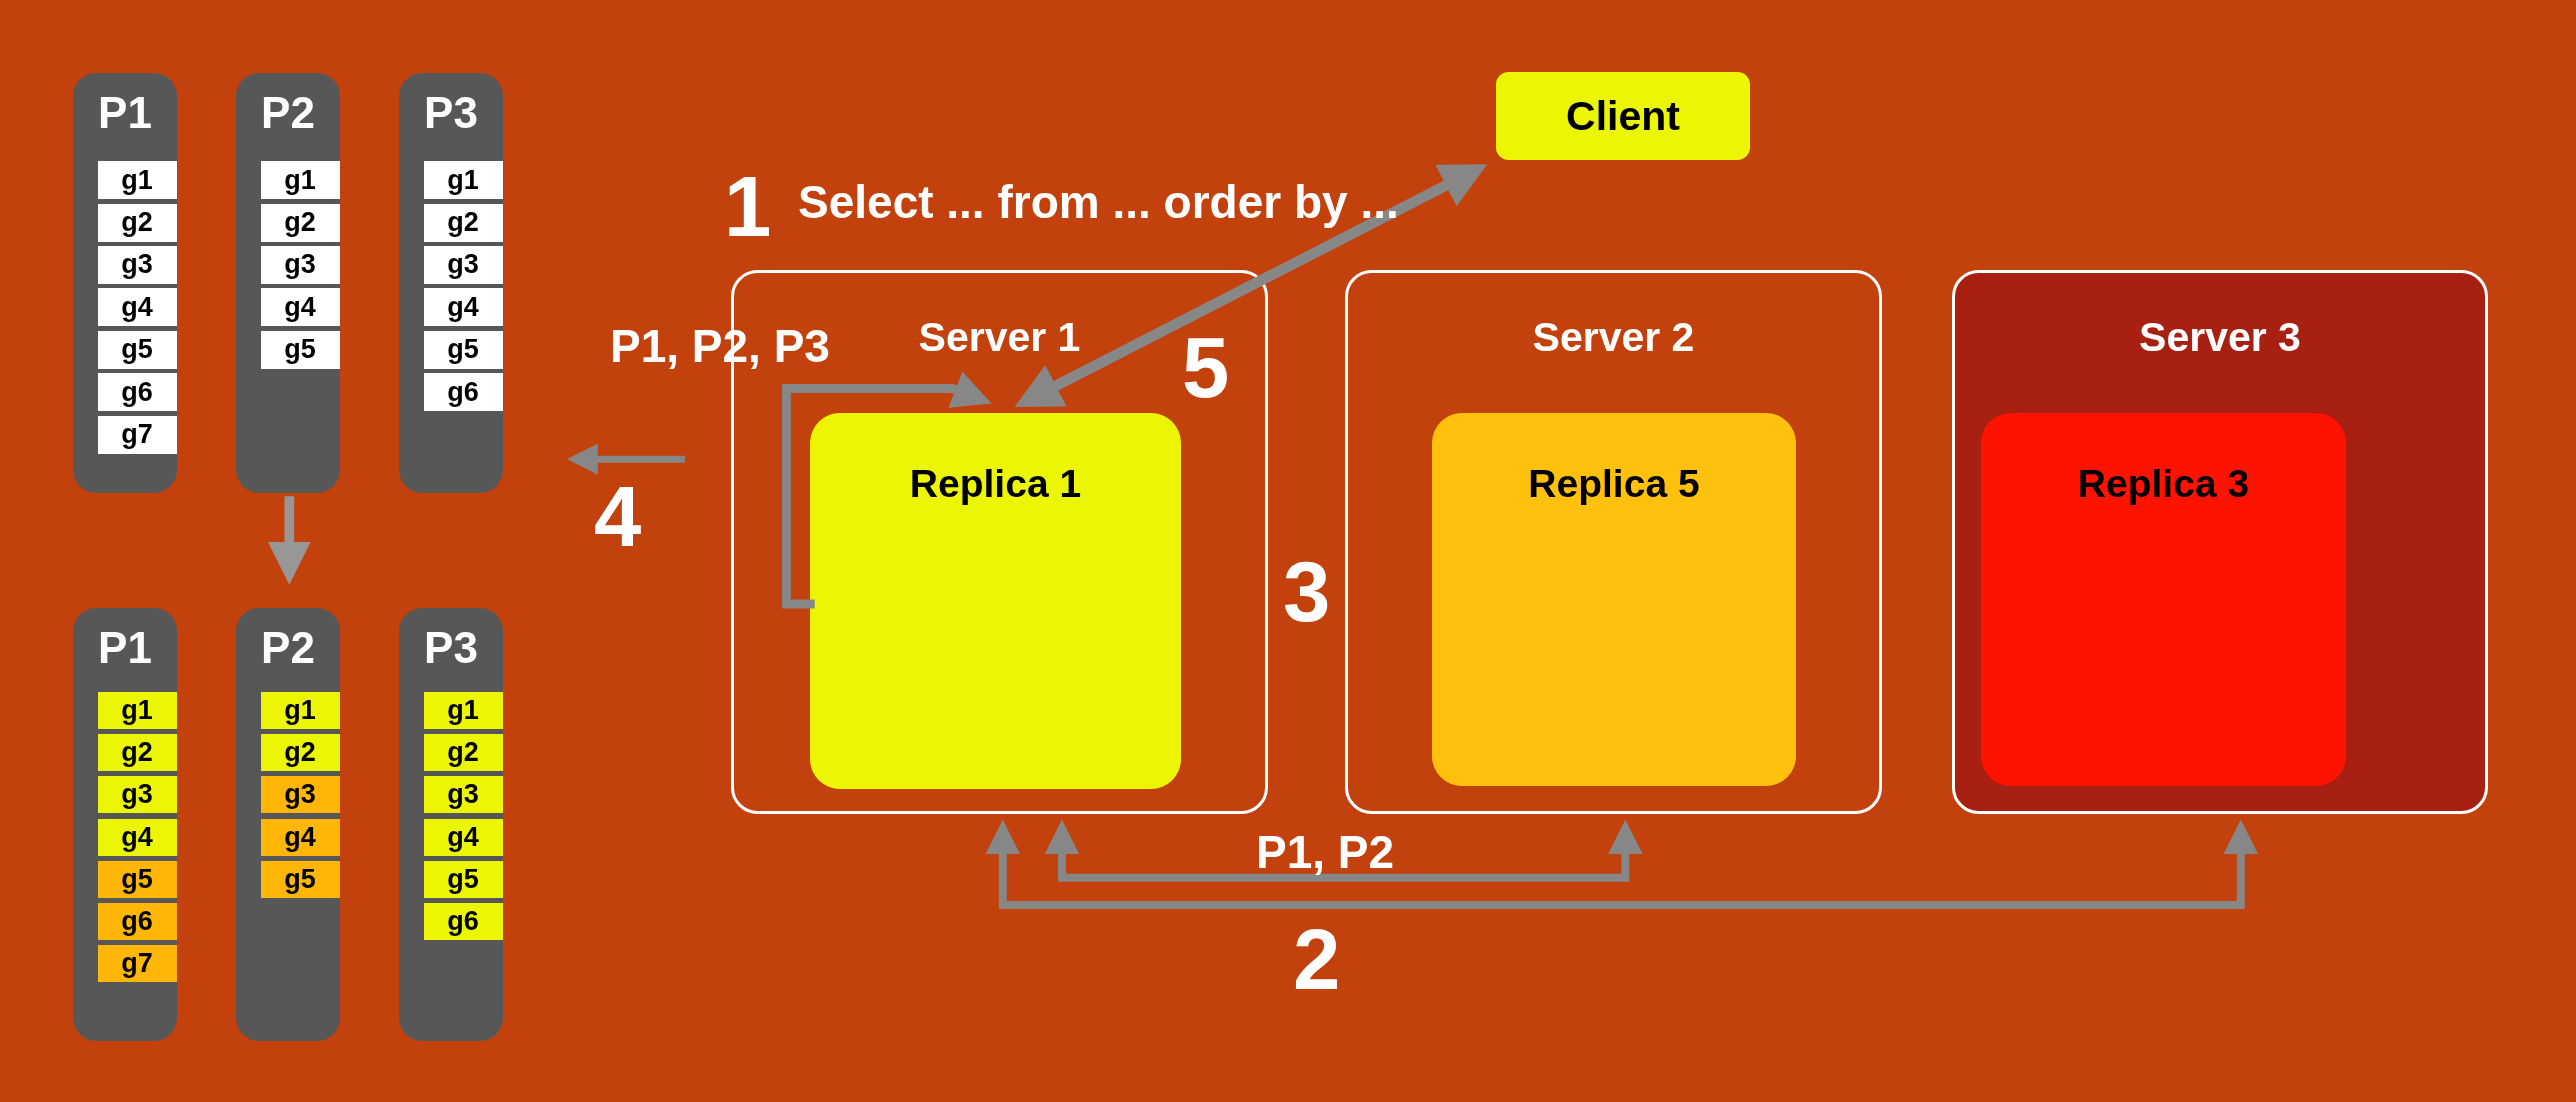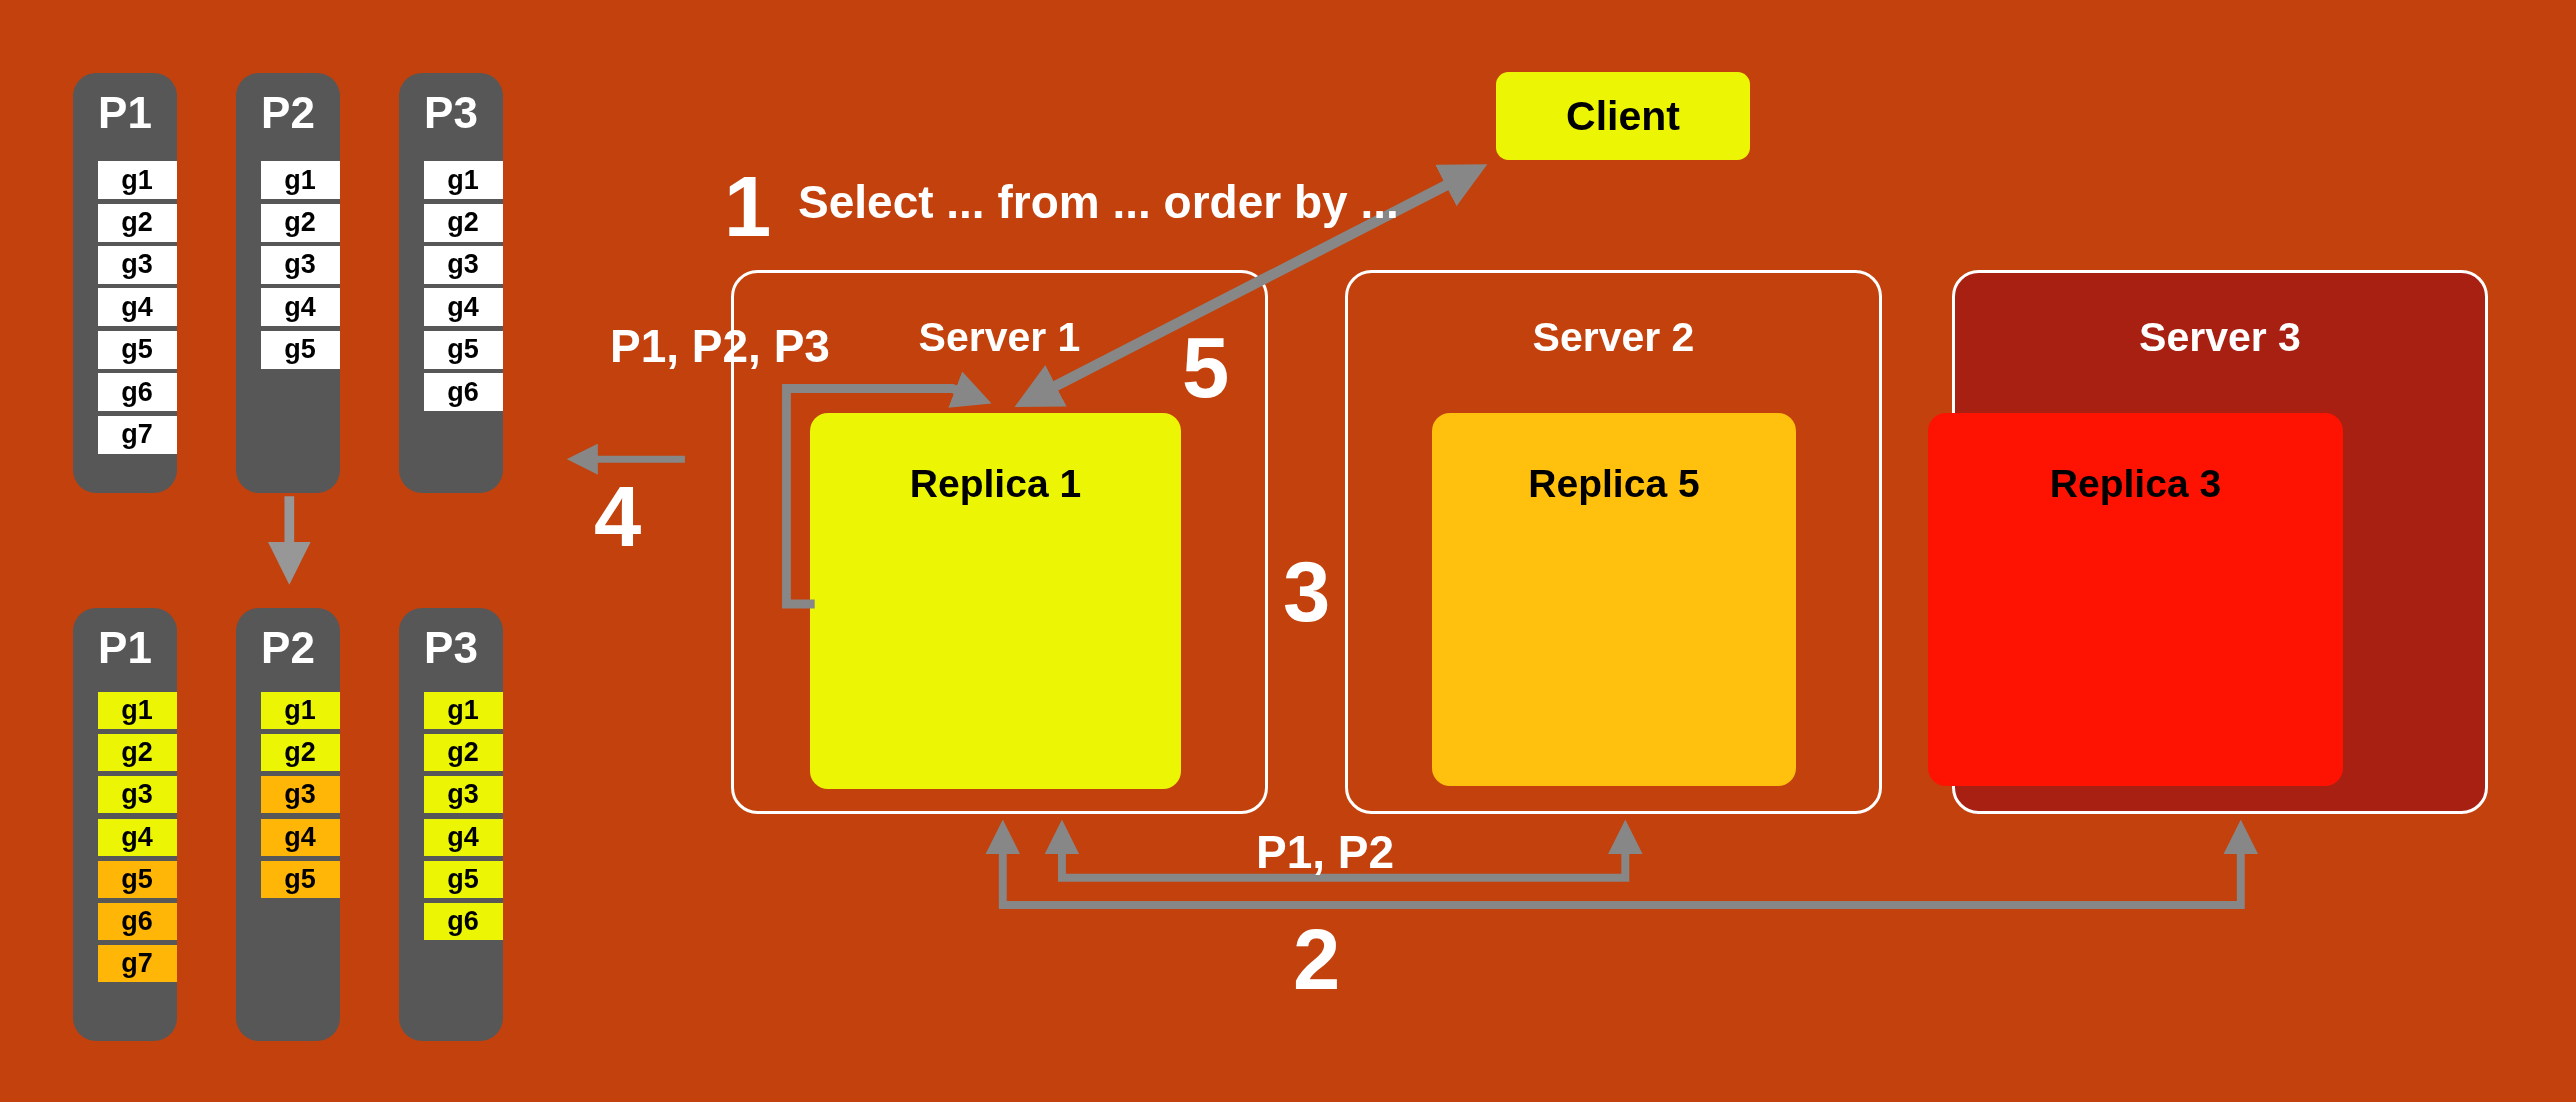--- a/index.html
+++ b/index.html
@@ -21,21 +21,21 @@
   #pset-before .pstack{margin-top:26.5px;gap:4.4px;}
   #pset-after .pstack{margin-top:22px;gap:5.3px;}
   .gbox{width:79px;display:flex;align-items:center;justify-content:center;
         color:#000;font-size:27px;line-height:1;}
   #pset-before .gbox{height:38px;}
   #pset-after .gbox{height:37px;}
   
   .server{position:absolute;border:3.5px solid #ffffff;border-radius:26.5px;box-sizing:border-box;}
   .server-title{position:absolute;left:0;right:0;top:40px;text-align:center;
                 color:#ffffff;font-size:41px;line-height:1.2;}
-  .replica{position:absolute;border-radius:18px;text-decoration:underline;}
+  .replica{position:absolute;border-radius:30px;text-decoration:underline;}
   .replica-title{position:absolute;left:0;right:0;top:48px;text-align:center;
                  color:#000000;font-size:39px;line-height:1.2;}
   #client{position:absolute;left:1496px;top:72px;width:254px;height:88px;border-radius:12.4px;
           display:flex;align-items:center;justify-content:center;
           color:#000;font-size:41px;}
   
   .bignum{position:absolute;color:#ffffff;font-size:85px;line-height:1;z-index:6;}
   .note{position:absolute;color:#ffffff;font-size:46px;line-height:1.2;z-index:6;white-space:nowrap;}
   #arrows{position:absolute;left:0;top:0;z-index:5;pointer-events:none;}
 </style>
@@ -124,21 +124,21 @@
   <div class="server" style="left:1952px;top:270px;width:536px;height:544px;background:#a72012;">
     <div class="server-title">Server 3</div>
   </div>
 
   <div class="replica" style="left:810px;top:413px;width:371px;height:376px;background:#ecf604;">
     <div class="replica-title">Replica 1</div>
   </div>
   <div class="replica" style="left:1432px;top:413px;width:364px;height:373px;background:#ffc10d;">
     <div class="replica-title">Replica 5</div>
   </div>
-  <div class="replica" style="left:1928px;top:413px;width:415px;height:373px;background:#fe1303;">
+  <div class="replica" style="left:1981px;top:413px;width:365px;height:373px;background:#fe1303;">
     <div class="replica-title">Replica 3</div>
   </div>
 
   <div id="client" style="background:#ecf604;">Client</div>
 
   <svg id="arrows" width="2576" height="1102" viewBox="0 0 2916 1248">
     <defs>
       <marker id="ah" viewBox="0 0 10 10" refX="7.5" refY="5" markerWidth="4.4" markerHeight="4.4" orient="auto-start-reverse">
         <path d="M0,0 L10,5 L0,10 z" fill="#878787"></path>
       </marker>

